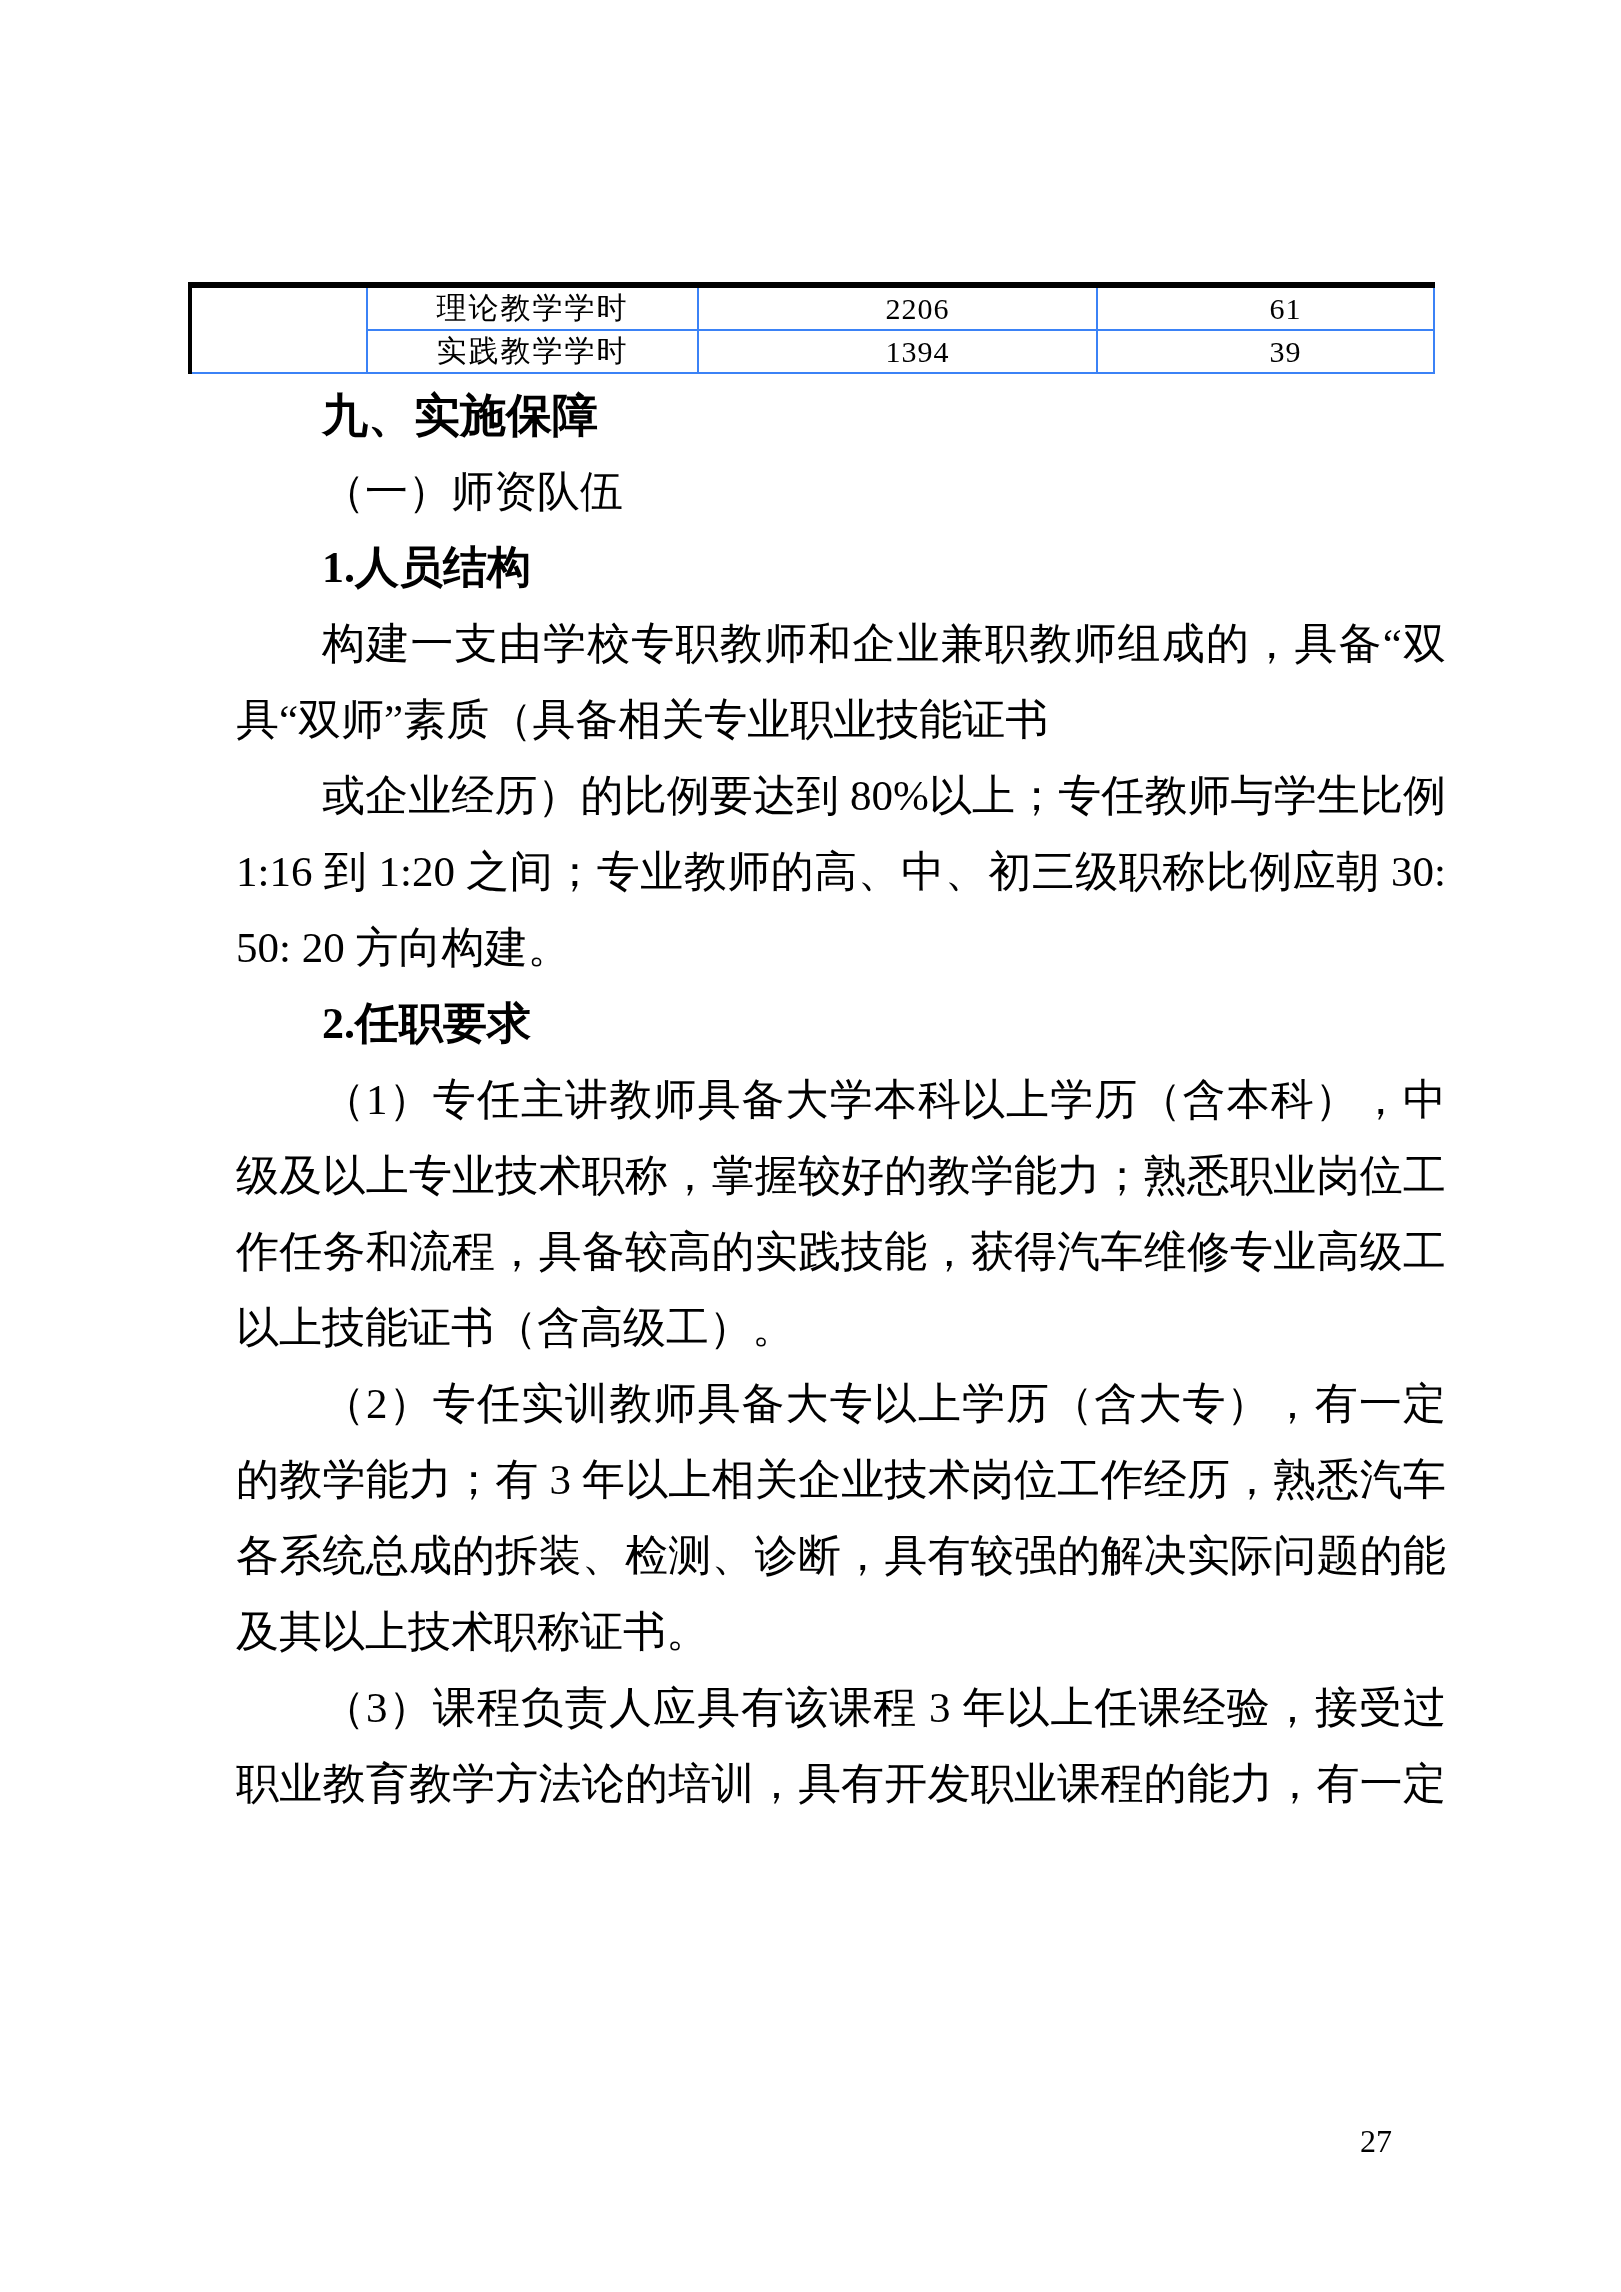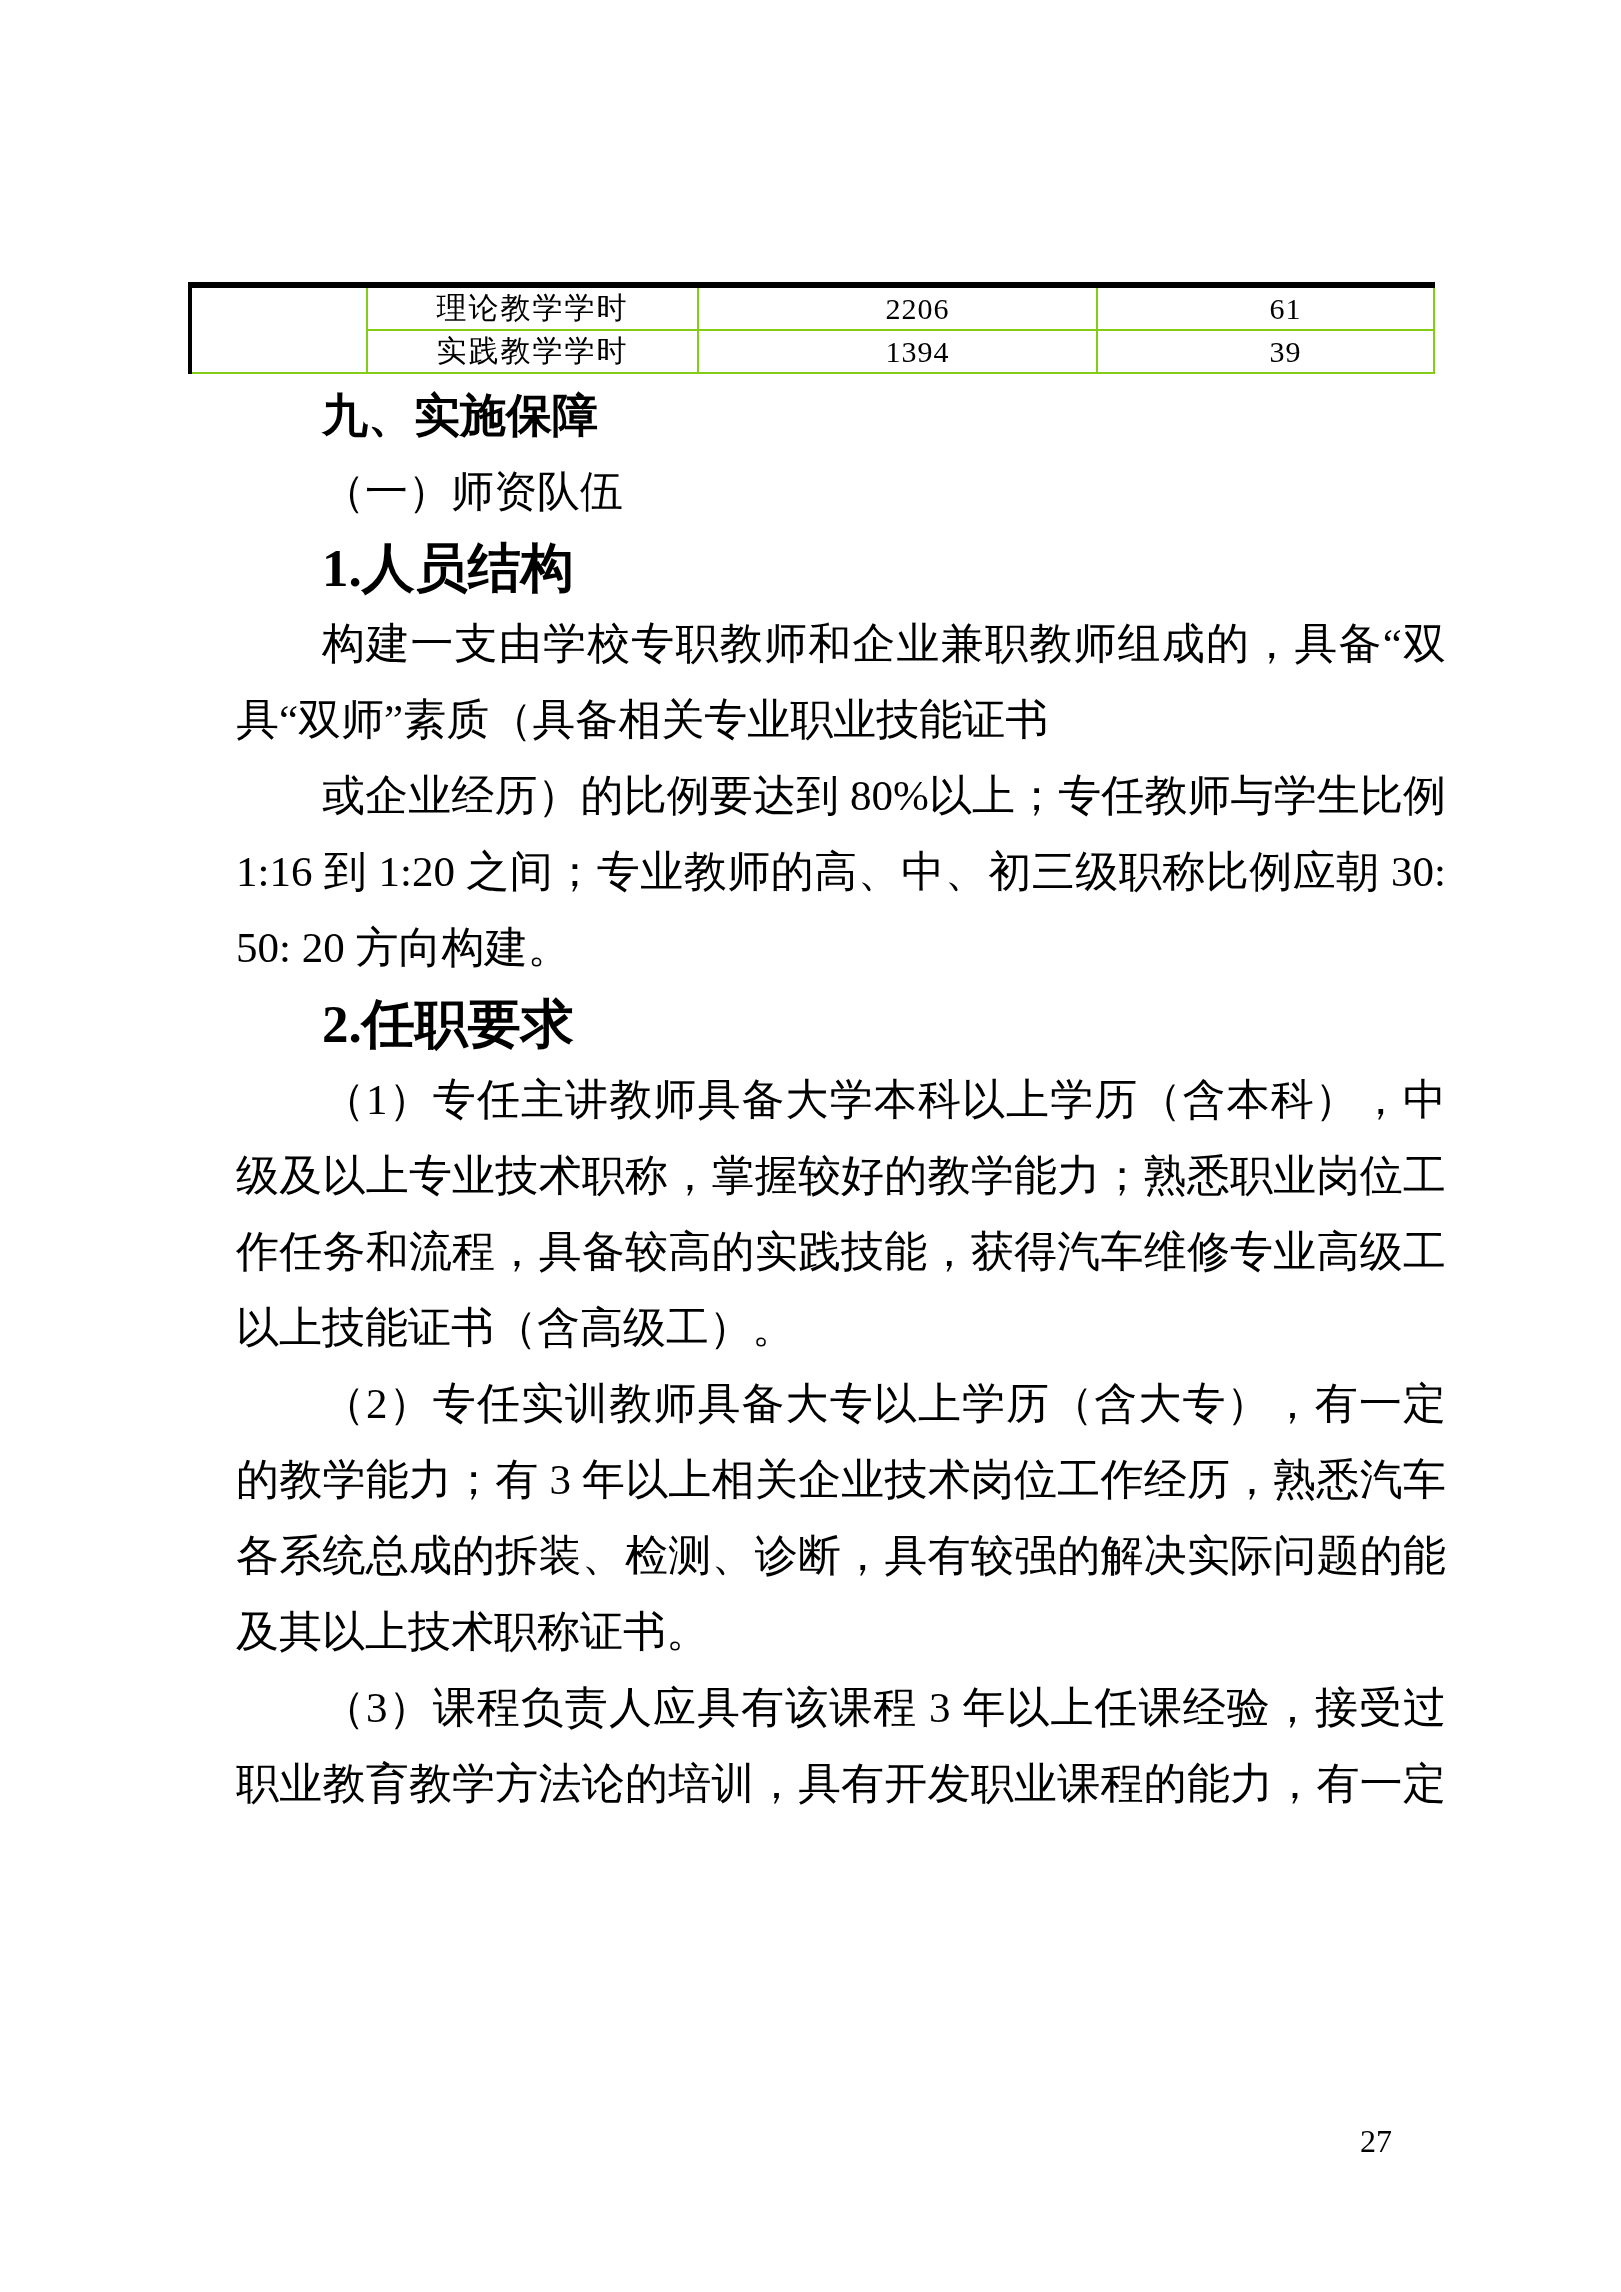--- a/index.html
+++ b/index.html
@@ -15,21 +15,21 @@
   
   .doc-table {
     position:absolute; left:188px; top:282px;
     border-collapse:collapse; table-layout:fixed;
     border-top:6.9px solid #000;
     border-left:4.9px solid #000;
     border-right:2px solid #000;
     border-bottom:2px solid #000;
   }
   .doc-table td {
-    border:2px solid #84cc16;
+    border:2px solid #3b82f6;
     height:39px; padding:0;
     text-align:center; vertical-align:middle;
     font-size:30px; letter-spacing:2px;
   }
   .doc-table td.num { letter-spacing:1px;padding-left:40px; }
 
   
   .content {
     position:absolute; left:208px; top:378px;
     width:1210px;
@@ -39,21 +39,21 @@
     width:100%;
     height:76px; line-height:76px;
     font-size:43px;
     white-space:normal;
     margin-left:28px;
   }
   .just   { text-align:justify; text-align-last:justify; }
   .indent { padding-left:86px; }
   .h-sec  { font-size:46px; font-weight:bold; }
   .h-sub  { font-size:43px; }
-  .h-num  { font-size:53px; font-weight:bold; }
+  .h-num  { font-size:44px; font-weight:bold; }
 
   .pagenum {
     position:absolute; left:1360px; top:2122px;
     font-size:32px; line-height:39px;
   }
 </style>
 </head>
 <body>
 
 <div class="page">

